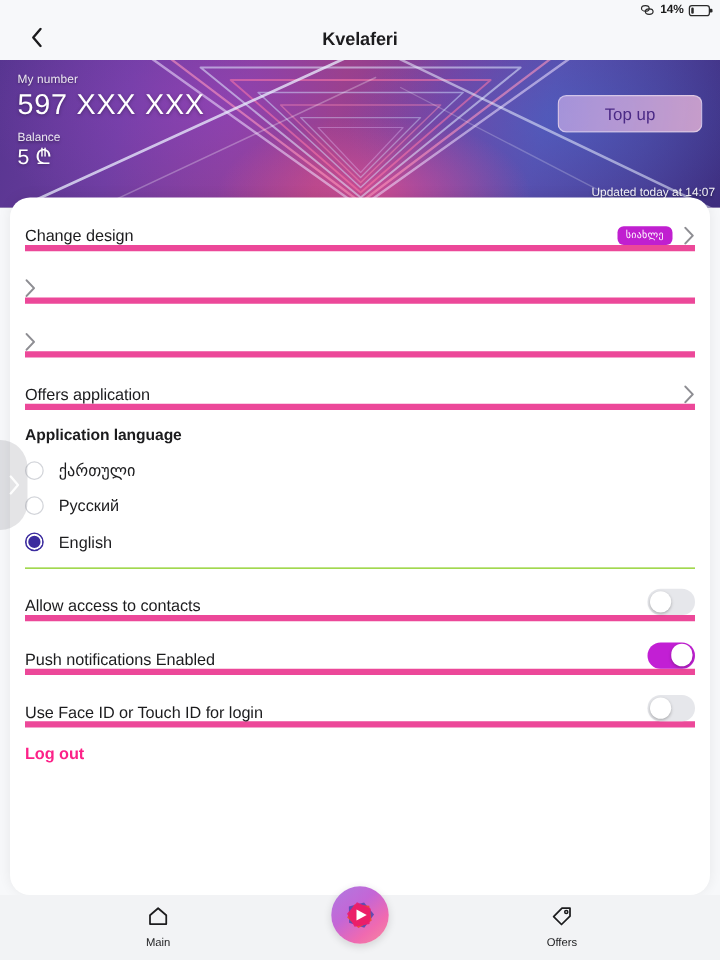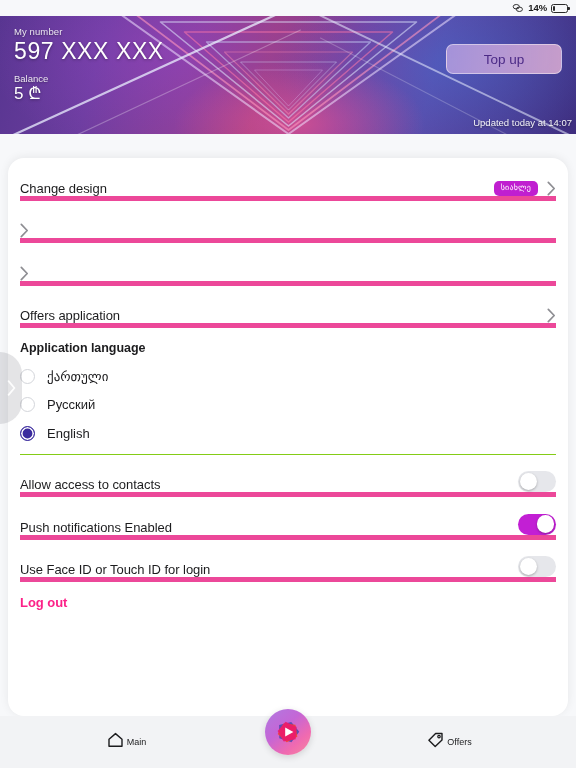--- a/index.html
+++ b/index.html
@@ -304,21 +304,21 @@
     height: 52px;
     background: #f2f3f5;
     display: flex;
     align-items: center;
     z-index: 8;
   }
   .tab {
     flex: 1;
     height: 52px;
     display: flex;
-    flex-direction: row;
+    flex-direction: column;
     align-items: center;
     justify-content: center;
     gap: 3px;
     cursor: pointer;
   }
   .tab-label {
     font-size: 9px;
     color: #1c1c1e;
   }
   .tab-spacer { width: 70px; }
@@ -347,20 +347,30 @@
         <ellipse cx="5" cy="4" rx="3.6" ry="2.6" fill="none" stroke="#2a2a2a" stroke-width="1.1"></ellipse>
         <ellipse cx="8.6" cy="7" rx="3.6" ry="2.6" fill="none" stroke="#2a2a2a" stroke-width="1.1"></ellipse>
       </svg>
     </span>
     <span class="status-pct">14%</span>
     <span class="battery">
       <span class="battery-fill"></span>
     </span>
   </div>
 
+  <div class="nav-bar">
+    <div class="nav-back">
+      <span>
+        <svg width="9" height="16" viewBox="0 0 9 16">
+          <path d="M7.4 1.2 L1.6 8 L7.4 14.8" fill="none" stroke="#1c1c1e" stroke-width="1.9" stroke-linecap="round" stroke-linejoin="round"></path>
+        </svg>
+      </span>
+    </div>
+    <div class="nav-title">Kvelaferi</div>
+  </div>
 
   <div class="banner">
     <div class="banner-art"></div>
 
     <div class="tri">
       <svg width="576" height="118" viewBox="0 0 576 118">
         <g fill="none" stroke-linejoin="round">
           <polygon points="288,112 100,-22 476,-22" stroke="rgba(240,225,255,0.55)" stroke-width="2"></polygon>
           <polygon points="288,108 132,-10 444,-10" stroke="rgba(255,150,190,0.60)" stroke-width="1.8"></polygon>
           <polygon points="288,104 160,0 416,0" stroke="rgba(225,235,255,0.55)" stroke-width="1.6"></polygon>

